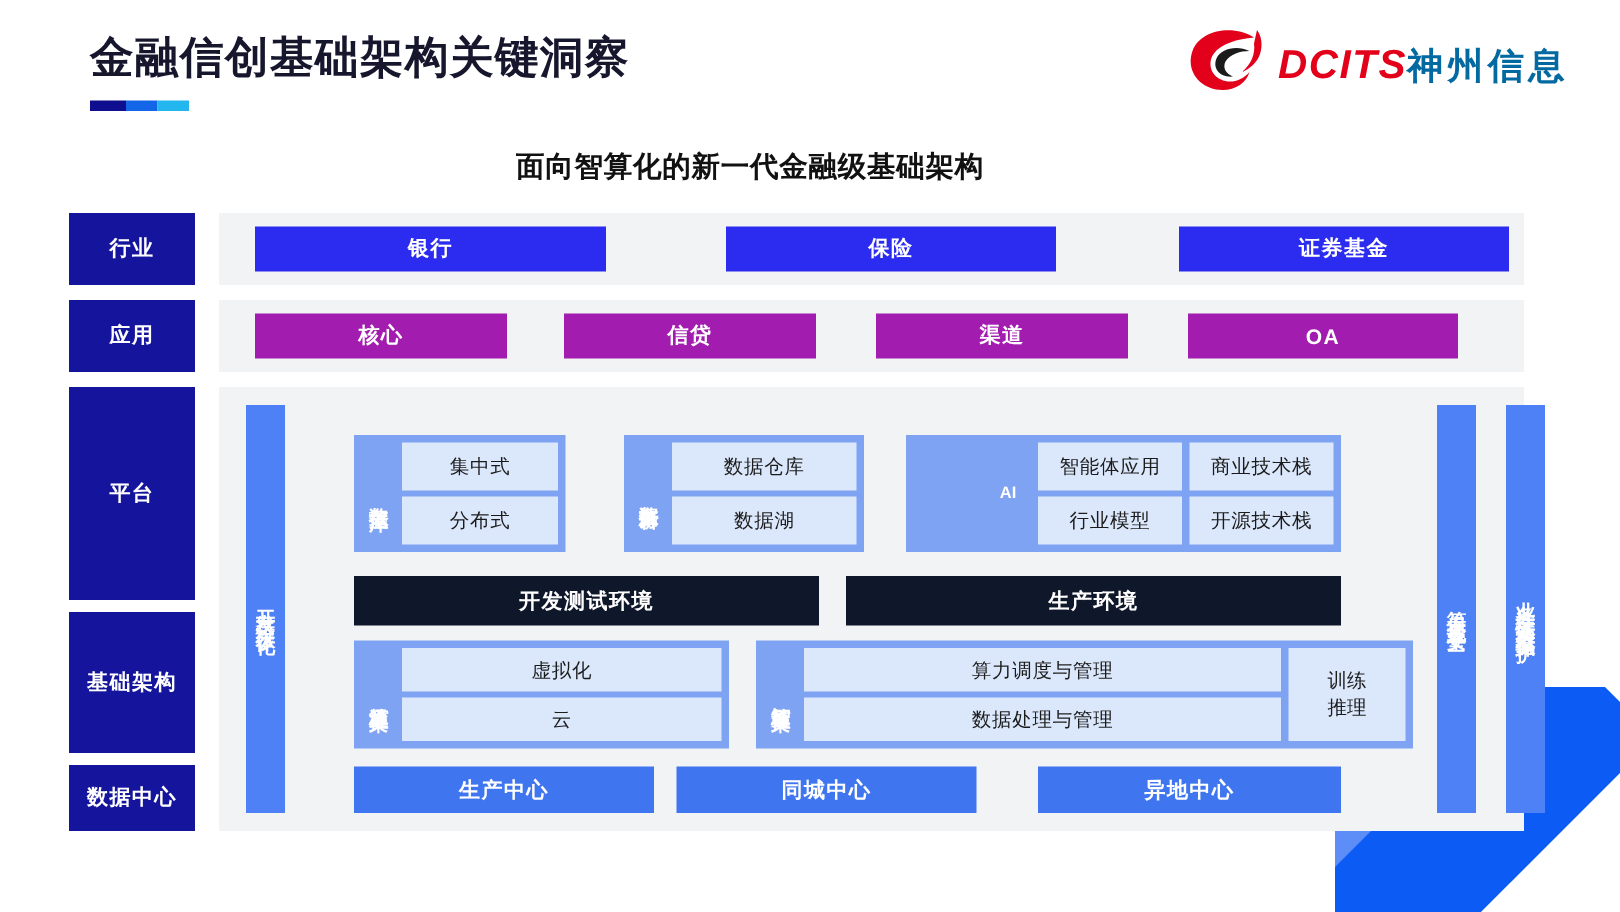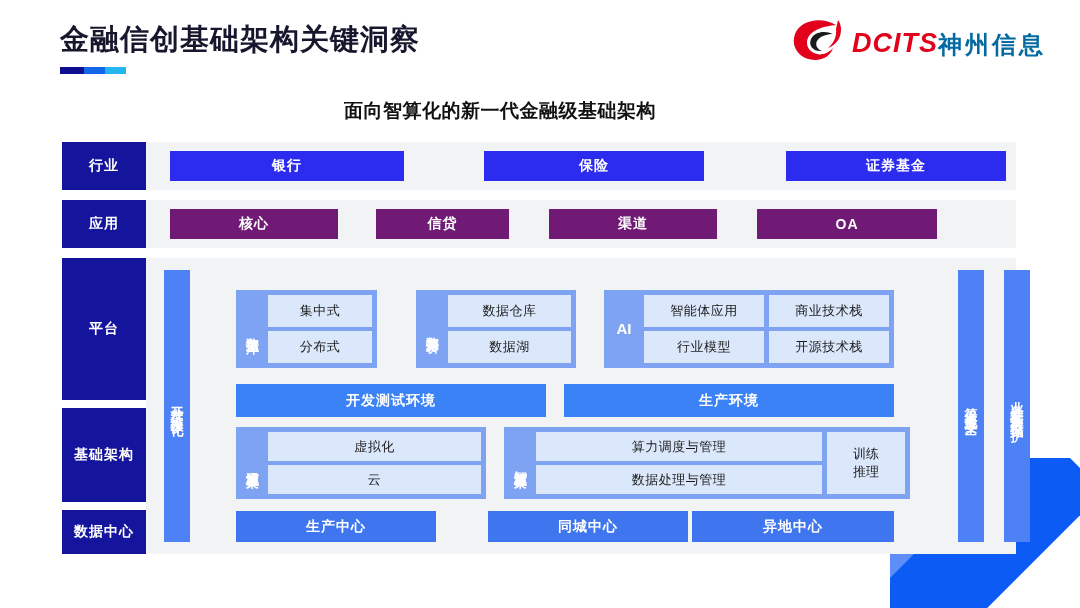--- a/index.html
+++ b/index.html
@@ -60,21 +60,21 @@
     position: absolute; left: 0; top: 98px; width: 1000px;
     text-align: center; font-size: 19px; font-weight: bold; color: #111111;
     letter-spacing: 0.5px;
   }
 
   
   .diagram { position: absolute; left: 46px; top: 142px;
              width: 970px; height: 425px; }
 
   
-  .rail { position: absolute; left: 16px; top: 0; width: 84px; height: 425px; }
+  .rail { position: absolute; left: 0; top: 0; width: 84px; height: 425px; }
   .rail-item {
     position: absolute; left: 0; width: 84px; background: #14149c;
     color: #ffffff; font-size: 14px; font-weight: bold;
     display: flex; align-items: center; justify-content: center;
     letter-spacing: 1px;
   }
   .rail-industry { top: 0;   height: 48px; }
   .rail-app      { top: 58px; height: 48px; }
   .rail-platform { top: 116px; height: 142px; }
   .rail-infra    { top: 266px; height: 94px; }
@@ -89,21 +89,21 @@
   .band-main     { top: 116px; width: 870px; height: 296px; }
 
   .pill-row { position: absolute; left: 0; top: 0; width: 100%; height: 100%;
               display: flex; align-items: center; }
 
   .pill {
     height: 30px; display: flex; align-items: center; justify-content: center;
     color: #ffffff; font-size: 14px; font-weight: bold; letter-spacing: 1px;
   }
   .pill-ind { background: #2c2cf0; }
-  .pill-app { background: #701a75; }
+  .pill-app { background: #a21caf; }
 
   
   .vcol {
     position: absolute; background: #4d81f5; color: #ffffff;
     font-size: 13px; font-weight: bold; line-height: 17px;
     display: flex; align-items: center; justify-content: center;
     text-align: center; writing-mode: vertical-rl; letter-spacing: 3px;
   }
   .vcol-devops { left: 118px; top: 128px; width: 26px; height: 272px; }
   .vcol-sec    { left: 912px; top: 128px; width: 26px; height: 272px; }
@@ -114,60 +114,60 @@
     padding: 5px;
   }
   .grp-label {
     color: #ffffff; font-size: 13px; font-weight: bold; line-height: 16px;
     writing-mode: vertical-rl; letter-spacing: 1px;
     display: flex; align-items: center; justify-content: center;
     height: 100%; width: 22px; flex: 0 0 22px; text-align: center;
   }
   .grp-label.horiz {
     writing-mode: horizontal-tb; width: 30px; flex: 0 0 30px;
-    font-size: 15px; letter-spacing: 0;
+    font-size: 11px; letter-spacing: 0; margin-left: 48px;
   }
   .grp-items { flex: 1; display: flex; flex-direction: column; gap: 4px;
                height: 100%; margin-left: 5px; }
   .grp-row { display: flex; gap: 5px; flex: 1; }
   .chip {
     flex: 1; background: #dbe7fb; color: #1b1b1b; font-size: 13px;
     display: flex; align-items: center; justify-content: center;
     letter-spacing: 0.5px;
   }
 
   .grp-db   { left: 190px; top: 148px; width: 141px; height: 78px; }
   .grp-da   { left: 370px; top: 148px; width: 160px; height: 78px; }
   .grp-ai   { left: 558px; top: 148px; width: 290px; height: 78px; }
 
   .envbar {
-    position: absolute; background: #3b82f6; color: #ffffff;
+    position: absolute; background: #0f172a; color: #ffffff;
     font-size: 14px; font-weight: bold; letter-spacing: 1px;
     display: flex; align-items: center; justify-content: center;
   }
   .env-dev  { left: 190px; top: 242px; width: 310px; height: 33px; }
   .env-prod { left: 518px; top: 242px; width: 330px; height: 33px; }
 
   .grp-tsf  { left: 190px; top: 285px; width: 250px; height: 72px; }
-  .grp-zsf  { left: 458px; top: 285px; width: 406px; height: 72px; }
+  .grp-zsf  { left: 458px; top: 285px; width: 438px; height: 72px; }
 
   .chip-train {
     background: #dbe7fb; color: #1b1b1b; font-size: 13px; line-height: 18px;
     display: flex; align-items: center; justify-content: center;
     text-align: center; width: 78px; flex: 0 0 78px; margin-left: 5px;
     height: 100%;
   }
 
   .dcbar {
     position: absolute; top: 369px; height: 31px; background: #3f76ef;
     color: #ffffff; font-size: 14px; font-weight: bold; letter-spacing: 1px;
     display: flex; align-items: center; justify-content: center;
   }
   .dc-1 { left: 190px; width: 200px; }
-  .dc-2 { left: 442px; width: 200px; }
+  .dc-2 { left: 405px; width: 200px; }
   .dc-3 { left: 646px; width: 202px; }
 </style>
 </head>
 <body>
 
 <div id="slide">
 
   <div class="deco">
     <i class="s1"></i>
       <i class="s2"></i>
@@ -215,21 +215,21 @@
       <div class="pill-row">
         <div class="pill pill-ind" style="width:234px; margin-left:24px;">银行</div>
         <div class="pill pill-ind" style="width:220px; margin-left:80px;">保险</div>
         <div class="pill pill-ind" style="width:220px; margin-left:82px;">证券基金</div>
       </div>
     </div>
 
     <div class="band band-app">
       <div class="pill-row">
         <div class="pill pill-app" style="width:168px; margin-left:24px;">核心</div>
-        <div class="pill pill-app" style="width:133px; margin-left:38px;">信贷</div>
+        <div class="pill pill-app" style="width:168px; margin-left:38px;">信贷</div>
         <div class="pill pill-app" style="width:168px; margin-left:40px;">渠道</div>
         <div class="pill pill-app" style="width:180px; margin-left:40px;">OA</div>
       </div>
     </div>
 
     <div class="band band-main"></div>
 
     <div class="vcol vcol-devops">开发运维一体化</div>
     <div class="vcol vcol-sec">等保合规安全</div>
     <div class="vcol vcol-bcp">业务连续性及数据保护</div>

